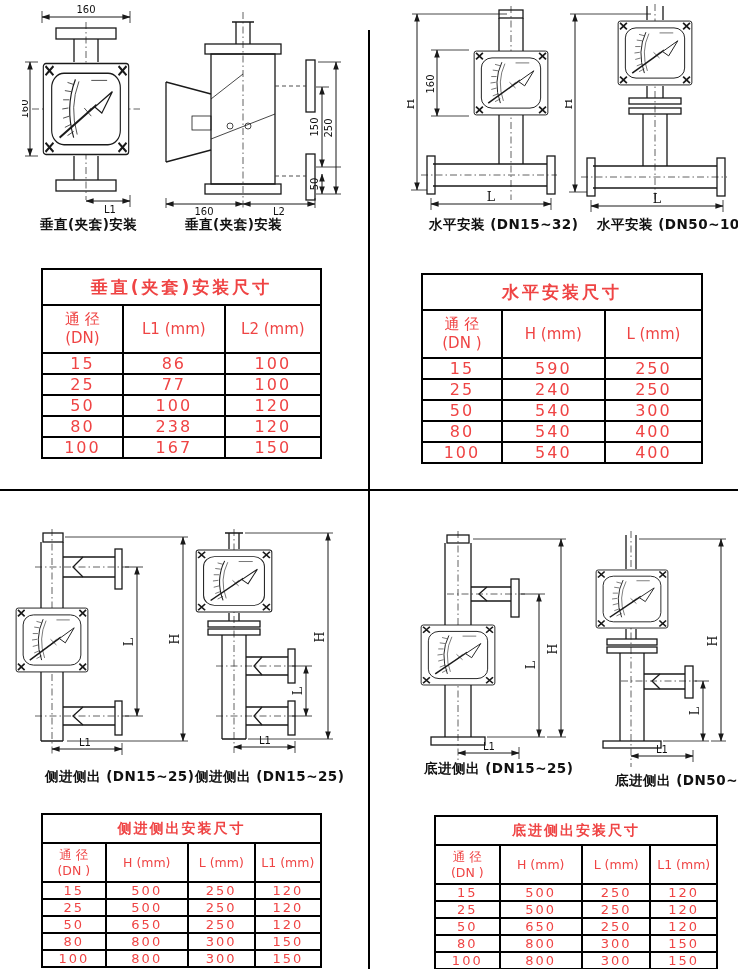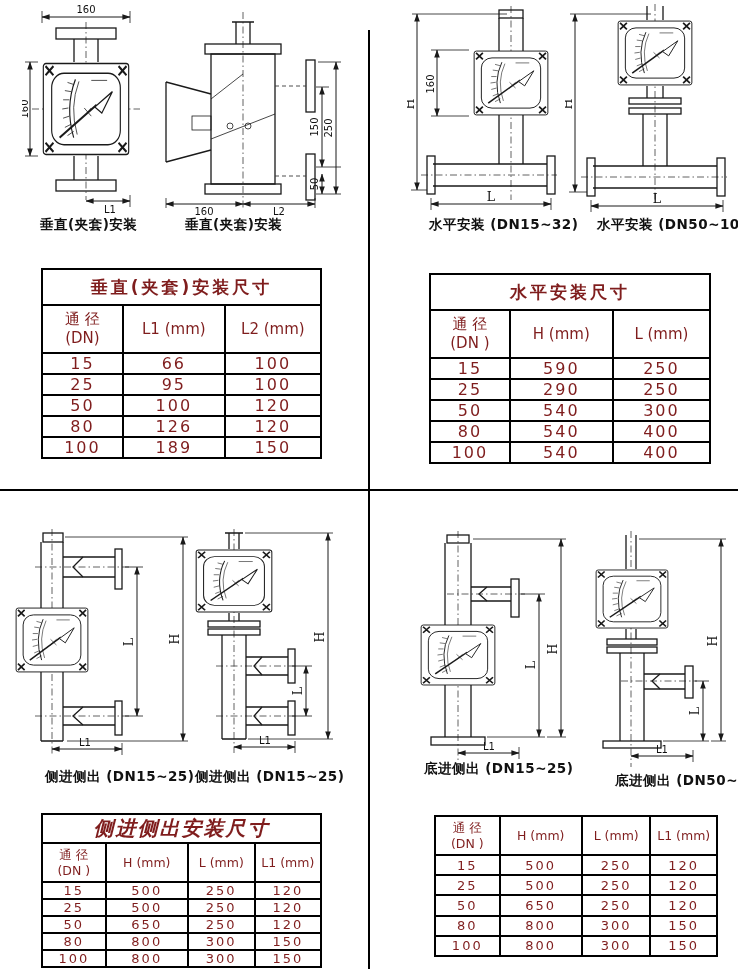--- a/index.html
+++ b/index.html
@@ -20,28 +20,28 @@
   .thin{fill:none;stroke:#1a1a1a;stroke-width:0.8;}
   .dash{fill:none;stroke:#3a3a3a;stroke-width:0.8;stroke-dasharray:7 3 1.5 3;}
   .ddash{fill:none;stroke:#3a3a3a;stroke-width:0.9;stroke-dasharray:4 3;}
   .dim{fill:none;stroke:#1a1a1a;stroke-width:1;
        marker-start:url(#ar);marker-end:url(#ar);}
   .dtx{font-family:"DejaVu Sans",sans-serif;font-size:10px;fill:#111;}
   .dtx-big{font-family:"DejaVu Serif","Liberation Serif",serif;font-size:12.5px;fill:#111;}
   
   .tblwrap{position:absolute;}
   table.dimtable{border-collapse:collapse;table-layout:fixed;width:100%;height:100%;
-                 font-family:"DejaVu Sans","Liberation Sans",sans-serif;color:#7f1d1d;}
+                 font-family:"DejaVu Sans","Liberation Sans",sans-serif;color:#ef4444;}
   .dimtable td{border:2px solid #000;text-align:center;vertical-align:middle;padding:0;overflow:hidden;}
   .t-title td{font-weight:bold;letter-spacing:3px;}
   .t-hdr td{white-space:pre-line;line-height:1.25;}
   .t-big .t-title td{font-size:17px;height:34px;}
   .t-big .t-hdr td{font-size:15px;height:46px;}
   .t-big td.val{font-size:16px;letter-spacing:2px;}
-  .t-small .t-title td{font-size:20px;height:27px;letter-spacing:2px;font-style:italic;}
+  .t-small .t-title td{font-size:14px;height:27px;letter-spacing:2px;}
   .t-small .t-hdr td{font-size:12.5px;height:37px;}
   .t-small td.val{font-size:13px;letter-spacing:2px;}
 </style>
 </head>
 <body>
 
 <div class="page">
 
   <svg width="0" height="0" style="position:absolute" aria-hidden="true">
     <defs>
@@ -140,41 +140,41 @@
               <td colspan="3">垂直(夹套)安装尺寸</td>
             </tr>
         <tr class="t-hdr">
           <td>通 径
 (DN)</td>
           <td>L1 (mm)</td>
           <td>L2 (mm)</td>
         </tr>
         <tr>
           <td class="val">15</td>
-          <td class="val">66</td>
+          <td class="val">86</td>
           <td class="val">100</td>
         </tr>
         <tr>
           <td class="val">25</td>
-          <td class="val">95</td>
+          <td class="val">77</td>
           <td class="val">100</td>
         </tr>
         <tr>
           <td class="val">50</td>
           <td class="val">100</td>
           <td class="val">120</td>
         </tr>
         <tr>
           <td class="val">80</td>
-          <td class="val">126</td>
-          <td class="val">120</td>
-        </tr>
-        <tr>
-          <td class="val">100</td>
-          <td class="val">189</td>
+          <td class="val">238</td>
+          <td class="val">120</td>
+        </tr>
+        <tr>
+          <td class="val">100</td>
+          <td class="val">167</td>
           <td class="val">150</td>
         </tr>
       </tbody>
         </table>
     </div>
   </div>
 
   <div class="q q-tr">
 
     <svg class="fig" style="left:38px;top:4px" width="152" height="212" viewBox="0 0 152 212">
@@ -224,21 +224,21 @@
         <line x1="26" y1="202" x2="158" y2="202" class="dim"></line>
         <path class="thin" d="M26 196V208M158 196V208"></path>
       </g>
       <text transform="translate(7 100) rotate(-90)" text-anchor="middle" class="dtx-big">H</text>
       <text x="92" y="199" text-anchor="middle" class="dtx-big">L</text>
     </svg>
 
     <div class="caption" style="left:60px;top:216px;width:130px">水平安装 (DN15~32)</div>
     <div class="caption" style="left:228px;top:216px;width:130px">水平安装 (DN50~100)</div>
 
-    <div class="tblwrap" style="left:60px;top:273px;width:282px;height:180px">
+    <div class="tblwrap" style="left:52px;top:273px;width:282px;height:180px">
       <table class="dimtable t-big">
         <colgroup>
             <col style="width:28.5%">
             <col style="width:36.8%">
             <col style="width:34.7%">
           </colgroup>
         <tbody>
             <tr class="t-title">
               <td colspan="3">水平安装尺寸</td>
             </tr>
@@ -248,21 +248,21 @@
           <td>H (mm)</td>
           <td>L (mm)</td>
         </tr>
         <tr>
           <td class="val">15</td>
           <td class="val">590</td>
           <td class="val">250</td>
         </tr>
         <tr>
           <td class="val">25</td>
-          <td class="val">290</td>
+          <td class="val">240</td>
           <td class="val">250</td>
         </tr>
         <tr>
           <td class="val">50</td>
           <td class="val">540</td>
           <td class="val">300</td>
         </tr>
         <tr>
           <td class="val">80</td>
           <td class="val">540</td>
@@ -462,20 +462,23 @@
 
     <div class="tblwrap" style="left:65px;top:324px;width:284px;height:142px">
       <table class="dimtable t-small">
         <colgroup>
             <col style="width:22.9%">
             <col style="width:29.2%">
             <col style="width:24.3%">
             <col style="width:23.6%">
           </colgroup>
         <tbody>
+            <tr class="t-title">
+              <td colspan="4">底进侧出安装尺寸</td>
+            </tr>
         <tr class="t-hdr">
           <td>通 径
 (DN )</td>
           <td>H (mm)</td>
           <td>L (mm)</td>
           <td>L1 (mm)</td>
         </tr>
         <tr>
           <td class="val">15</td>
           <td class="val">500</td>

